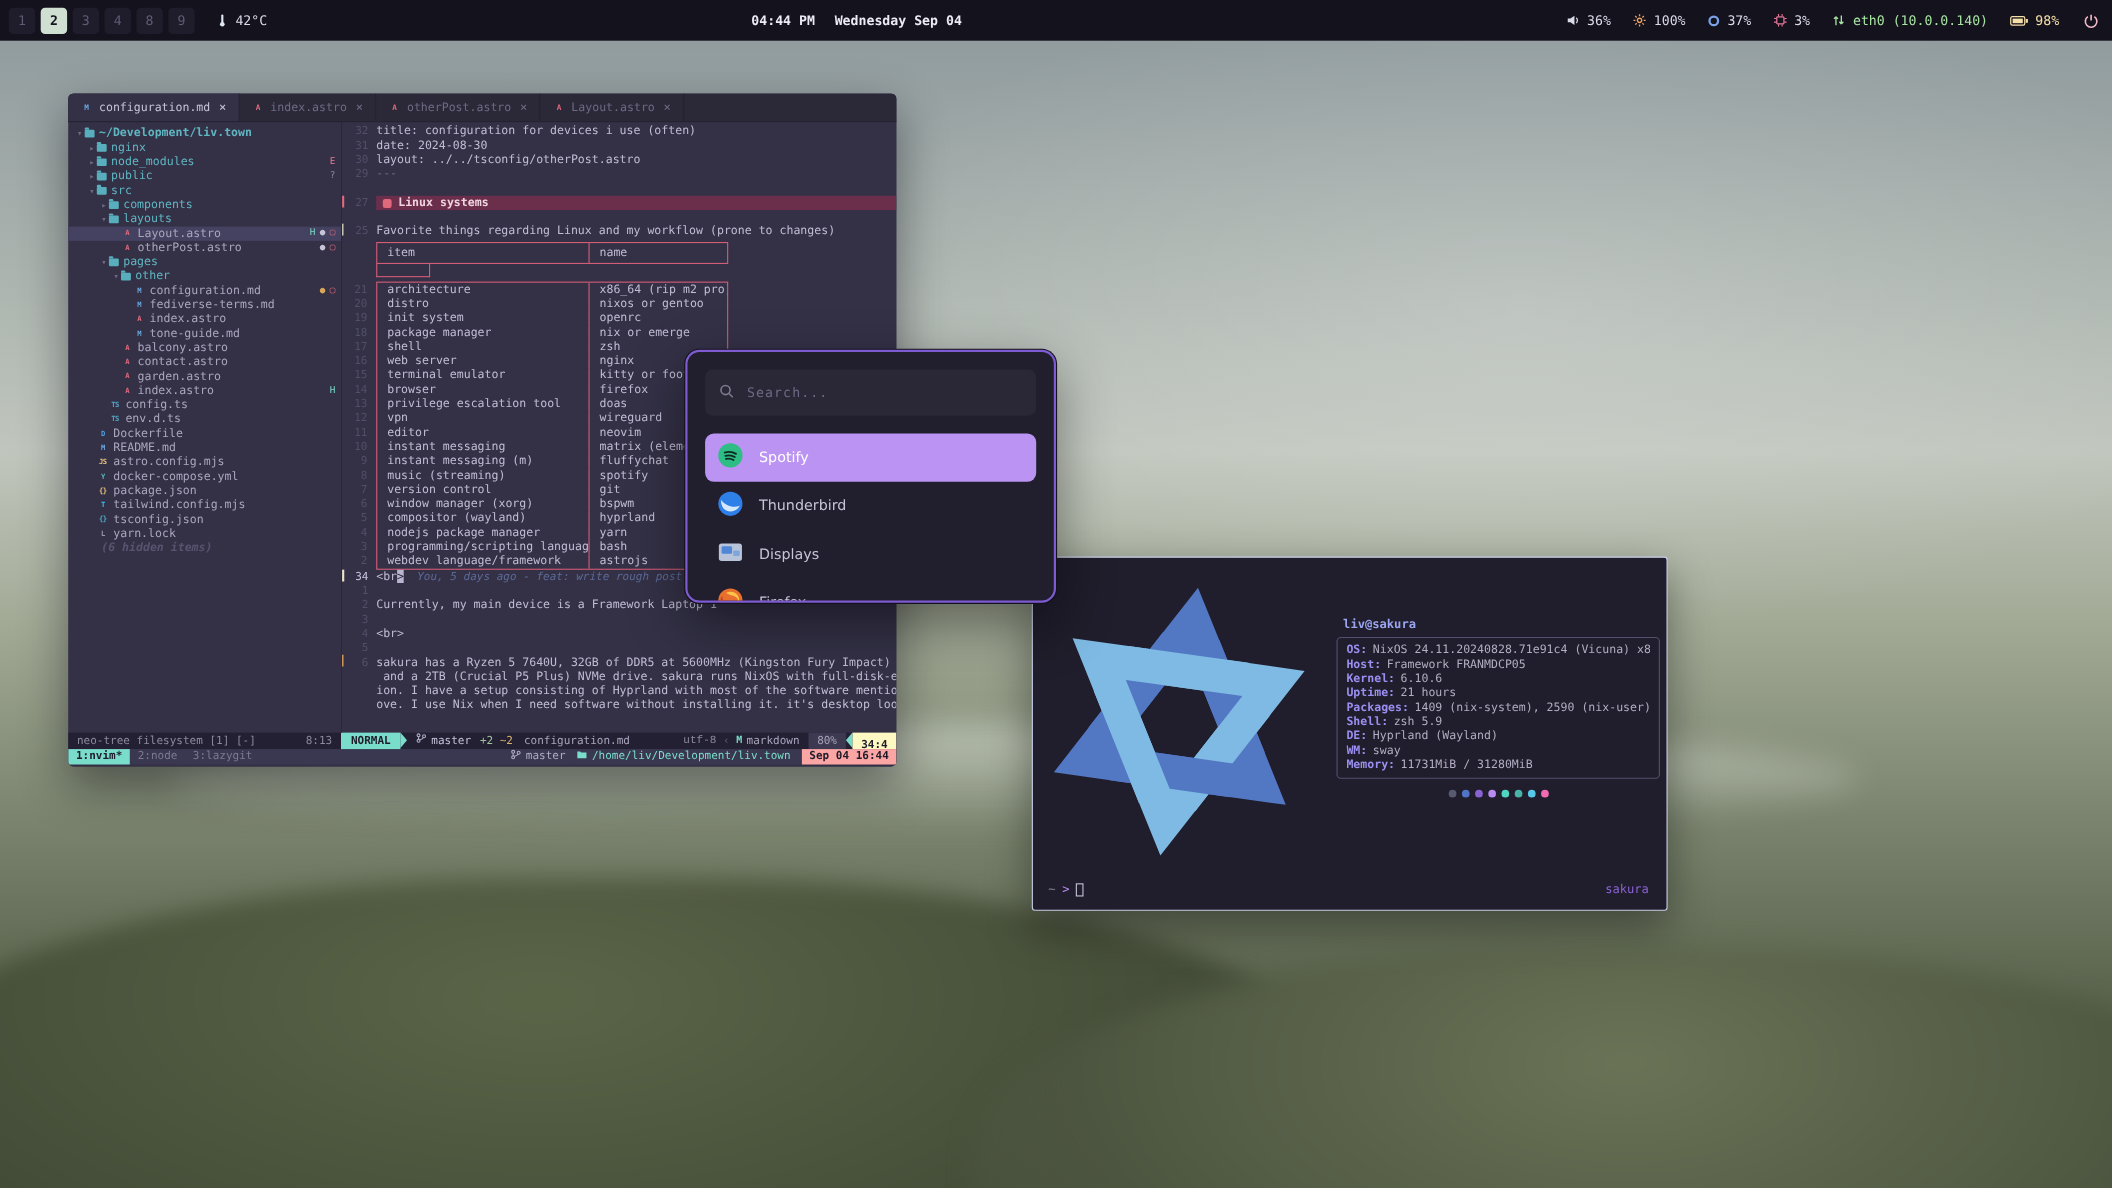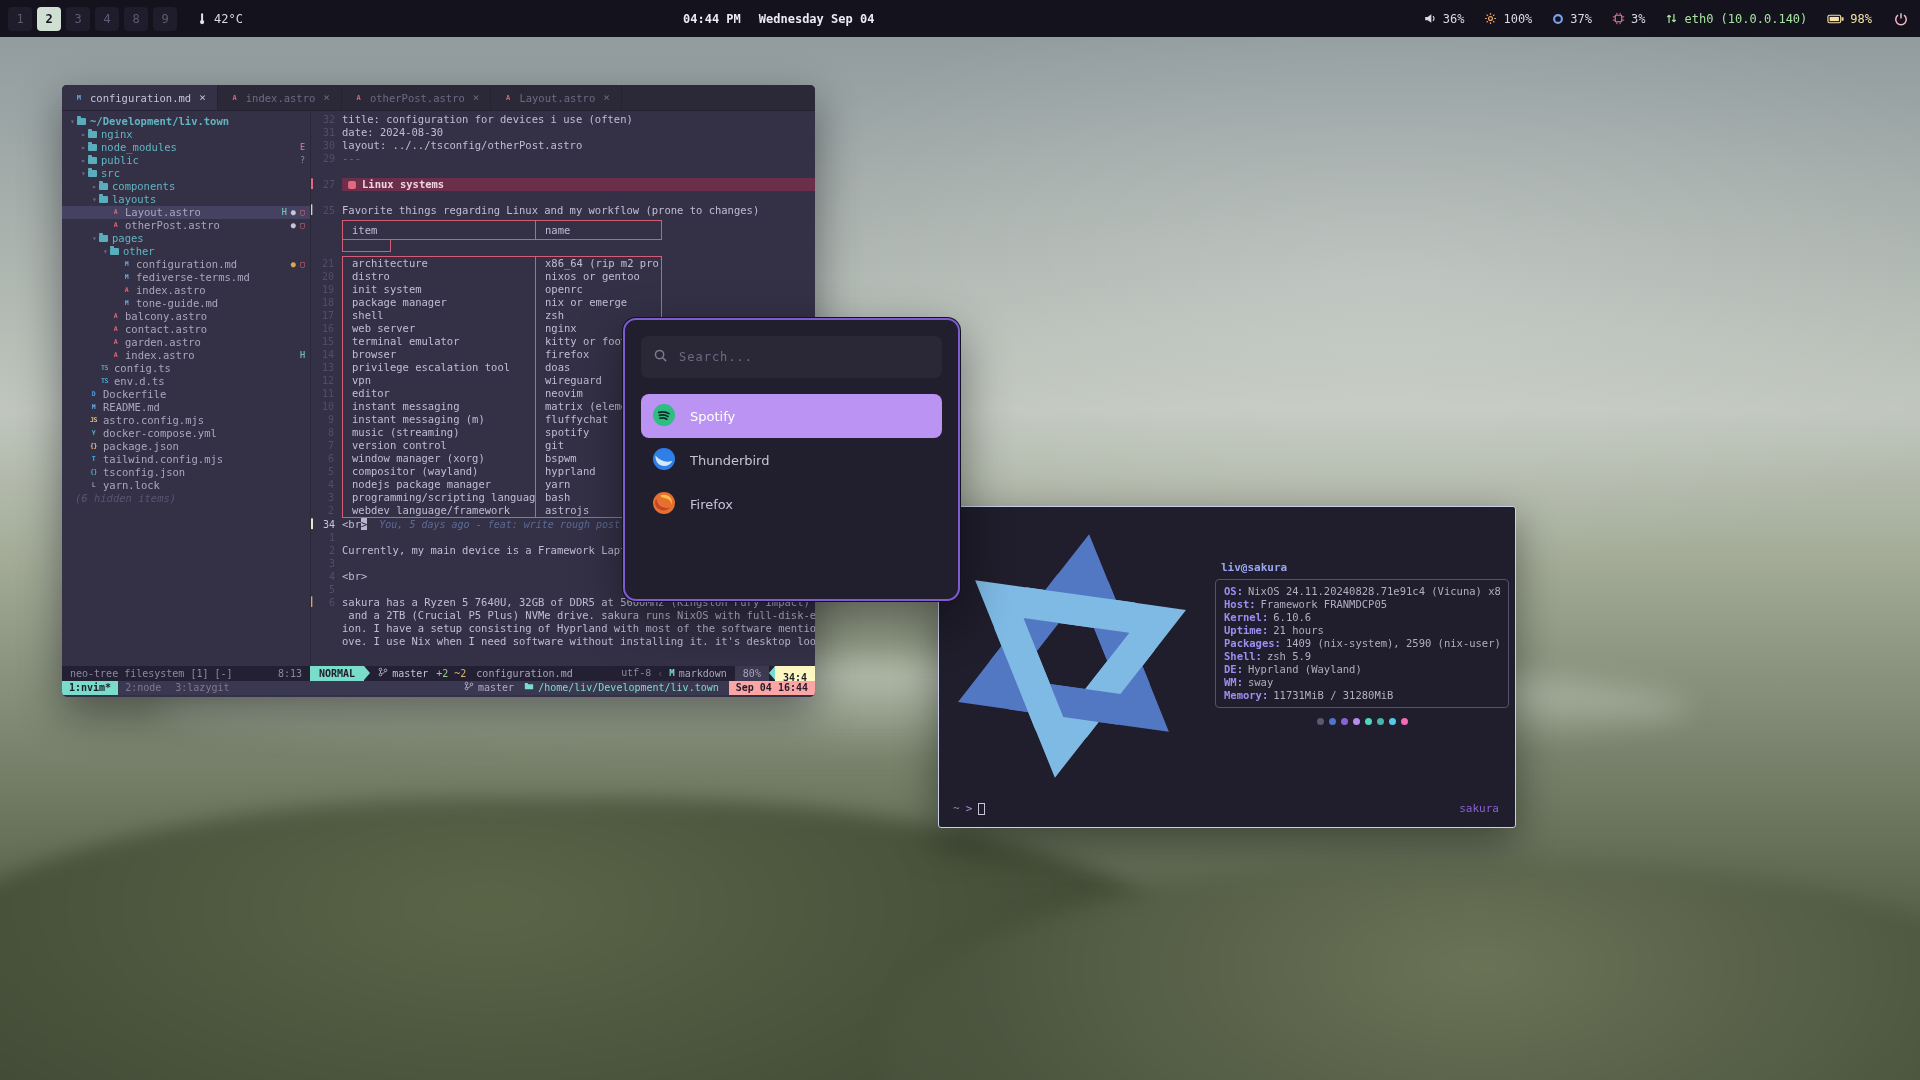--- a/index.html
+++ b/index.html
@@ -92,21 +92,21 @@
 
   .tmuxbar { height:14px; background:#3a3750; display:flex; align-items:stretch; font-size:10px; line-height:14px; }
   .tm-win { padding:0 7px; color:#7d7990; }
   .tm-win.active { background:#7adcca; color:#1e1c2a; font-weight:bold; }
   .tm-spacer { flex:1; }
   .tm-branch { display:flex; align-items:center; gap:4px; color:#b0aac4; margin-right:10px; }
   .tm-path { display:flex; align-items:center; gap:4px; color:#7adcca; margin-right:10px; }
   .tm-clock { background:#fca5a5; color:#1e1c2a; padding:0 7px; font-weight:bold; }
 
   
-  .launcher { position:absolute; left:623px; top:318px; width:337px; height:283px; background:#211e2e; border:2px solid #7e5bd0; border-radius:13px; box-shadow:0 0 0 1px #14121e, 0 18px 50px rgba(0,0,0,.45); padding:16px; z-index:40; overflow:hidden; }
+  .launcher { position:absolute; left:623px; top:318px; width:337px; height:230px; background:#211e2e; border:2px solid #7e5bd0; border-radius:13px; box-shadow:0 0 0 1px #14121e, 0 18px 50px rgba(0,0,0,.45); padding:16px; z-index:40; overflow:hidden; }
   .search { height:42px; background:#2a2737; border-radius:7px; display:flex; align-items:center; gap:9px; padding:0 12px; margin-bottom:16px; }
   .search input { background:transparent; border:none; outline:none; color:#c8c4d8; font:12px "DejaVu Sans Mono", monospace; width:100%; }
   .search input::placeholder { color:#6e6a85; letter-spacing:1px; }
   .app-row { height:44px; display:flex; align-items:center; gap:13px; padding:0 10px; border-radius:8px; color:#c8c4d8; font:13px "DejaVu Sans","Liberation Sans",sans-serif; }
   .app-row.selected { background:#bb93f2; color:#ffffff; }
   .app-row svg { flex:none; }
 
   
   .win-fetch { position:absolute; left:938px; top:506px; width:578px; height:322px; background:#201d2c; border:1px solid #c9cfe8; border-radius:3px; z-index:30; box-shadow:0 14px 40px rgba(0,0,0,.4); }
   .nix-logo { position:absolute; left:10px; top:26px; }
@@ -407,21 +407,21 @@
         <div class="titem" style="padding-left: 17px;">
           <span class="chev"></span>
           <span class="fi" style="color: rgb(79, 168, 200);">{}</span>
           <span class="flabel">tsconfig.json</span>
         </div>
         <div class="titem" style="padding-left: 17px;">
           <span class="chev"></span>
           <span class="fi" style="color: rgb(154, 150, 173);">L</span>
           <span class="flabel">yarn.lock</span>
         </div>
-        <div class="titem" style="">
+        <div class="titem" style="padding-left: 17px; font-weight: bold;">
           <span class="chev"></span>
           <span class="hlabel">(6 hidden items)</span>
         </div>
       </div>
     <div class="codearea">
         <div class="cl"><span class="sign"></span><span class="num">32</span><span class="txt">title: configuration for devices i use (often)</span></div>
         <div class="cl"><span class="sign"></span><span class="num">31</span><span class="txt">date: 2024-08-30</span></div>
         <div class="cl"><span class="sign"></span><span class="num">30</span><span class="txt">layout: ../../tsconfig/otherPost.astro</span></div>
         <div class="cl"><span class="sign"></span><span class="num">29</span><span class="txt dim">---</span></div>
         <div class="cl"><span class="sign"></span><span class="num"></span></div>
@@ -674,20 +674,28 @@
       </div>
       <div class="app-row">
         <span><svg width="26" height="26" viewBox="0 0 26 26">
             <circle cx="13" cy="13" r="11" fill="#2f7fe8"></circle>
             <path d="M4.5 9.5c4.5 5.5 11 7.5 17 5.2-2.2 4.6-7.8 6.6-12.2 4.4C6 17.5 4.3 13.5 4.5 9.5z" fill="#d6e8fb"></path>
           </svg></span>
         <span>Thunderbird</span>
       </div>
       <div class="app-row">
         <span><svg width="26" height="26" viewBox="0 0 26 26">
+            <rect x="2.5" y="5" width="21" height="16" rx="2.5" fill="#b6c3d8"></rect>
+            <rect x="5" y="7.5" width="9.5" height="7" rx="1.2" fill="#4f86d8"></rect>
+            <rect x="15.5" y="11.5" width="6" height="5" rx="1.2" fill="#7fa6dc"></rect>
+          </svg></span>
+        <span>Displays</span>
+      </div>
+      <div class="app-row">
+        <span><svg width="26" height="26" viewBox="0 0 26 26">
             <circle cx="13" cy="13" r="11" fill="#e8702e"></circle>
             <path d="M5.5 8.5c.6 7 6.5 10.8 13.5 9-3.8 4.6-11.4 3.6-14.2-1.6-1.2-2.4-1-5.4.7-7.4z" fill="#c2442d"></path>
             <path d="M9 6c3-2 8-1.4 10.4 1.8 1.4 2 1.8 4.4 1.2 6.6-.4-3-2.4-5.2-5.2-5.8C13 8 10.6 7 9 6z" fill="#ffc24a"></path>
           </svg></span>
         <span>Firefox</span>
       </div>
     </div>
 </div>
 
 </body></html>

